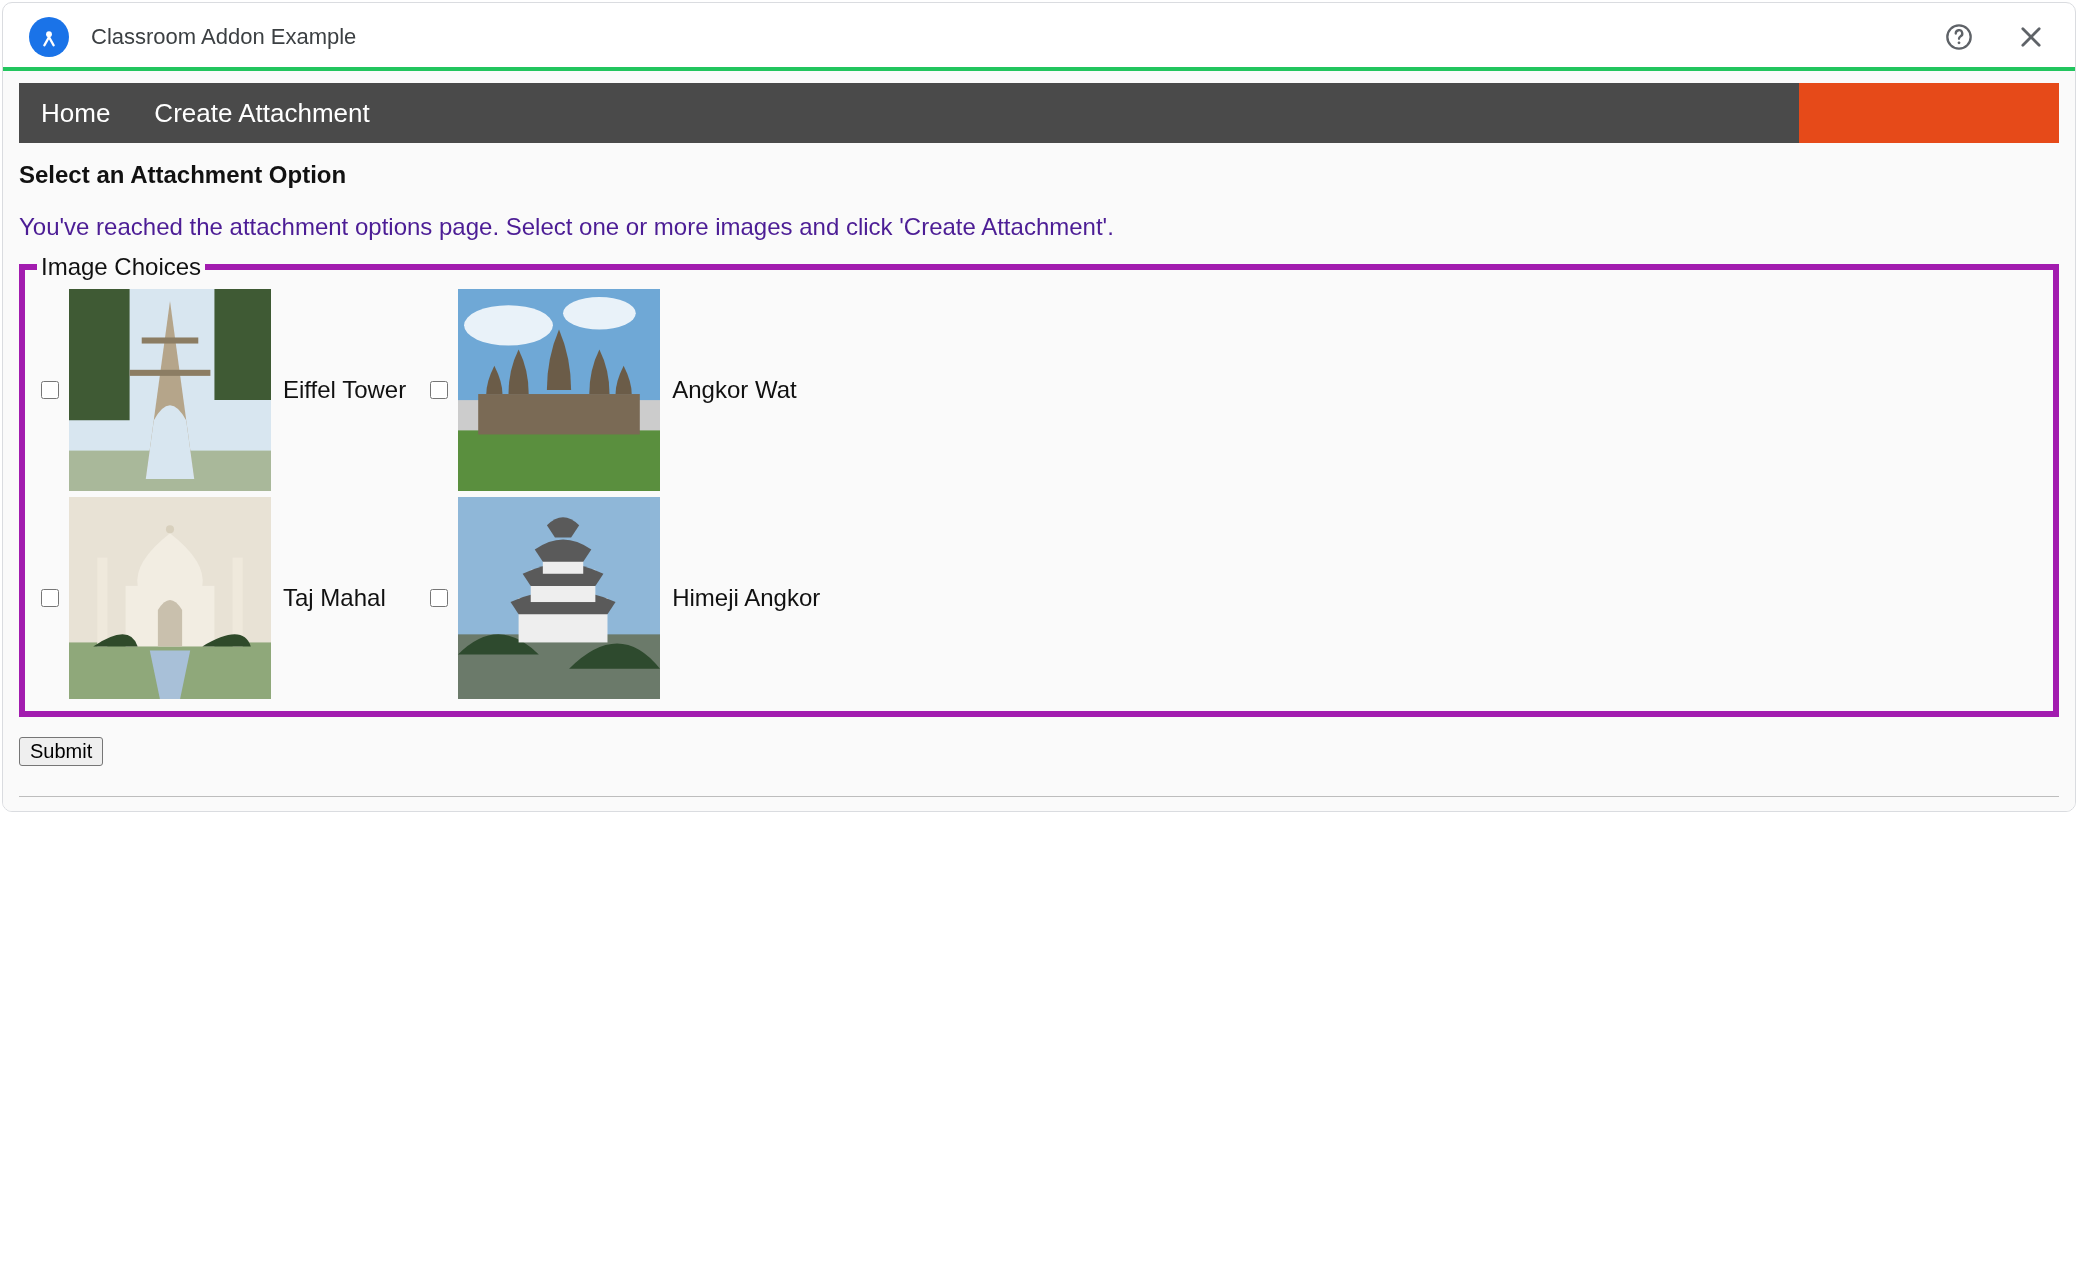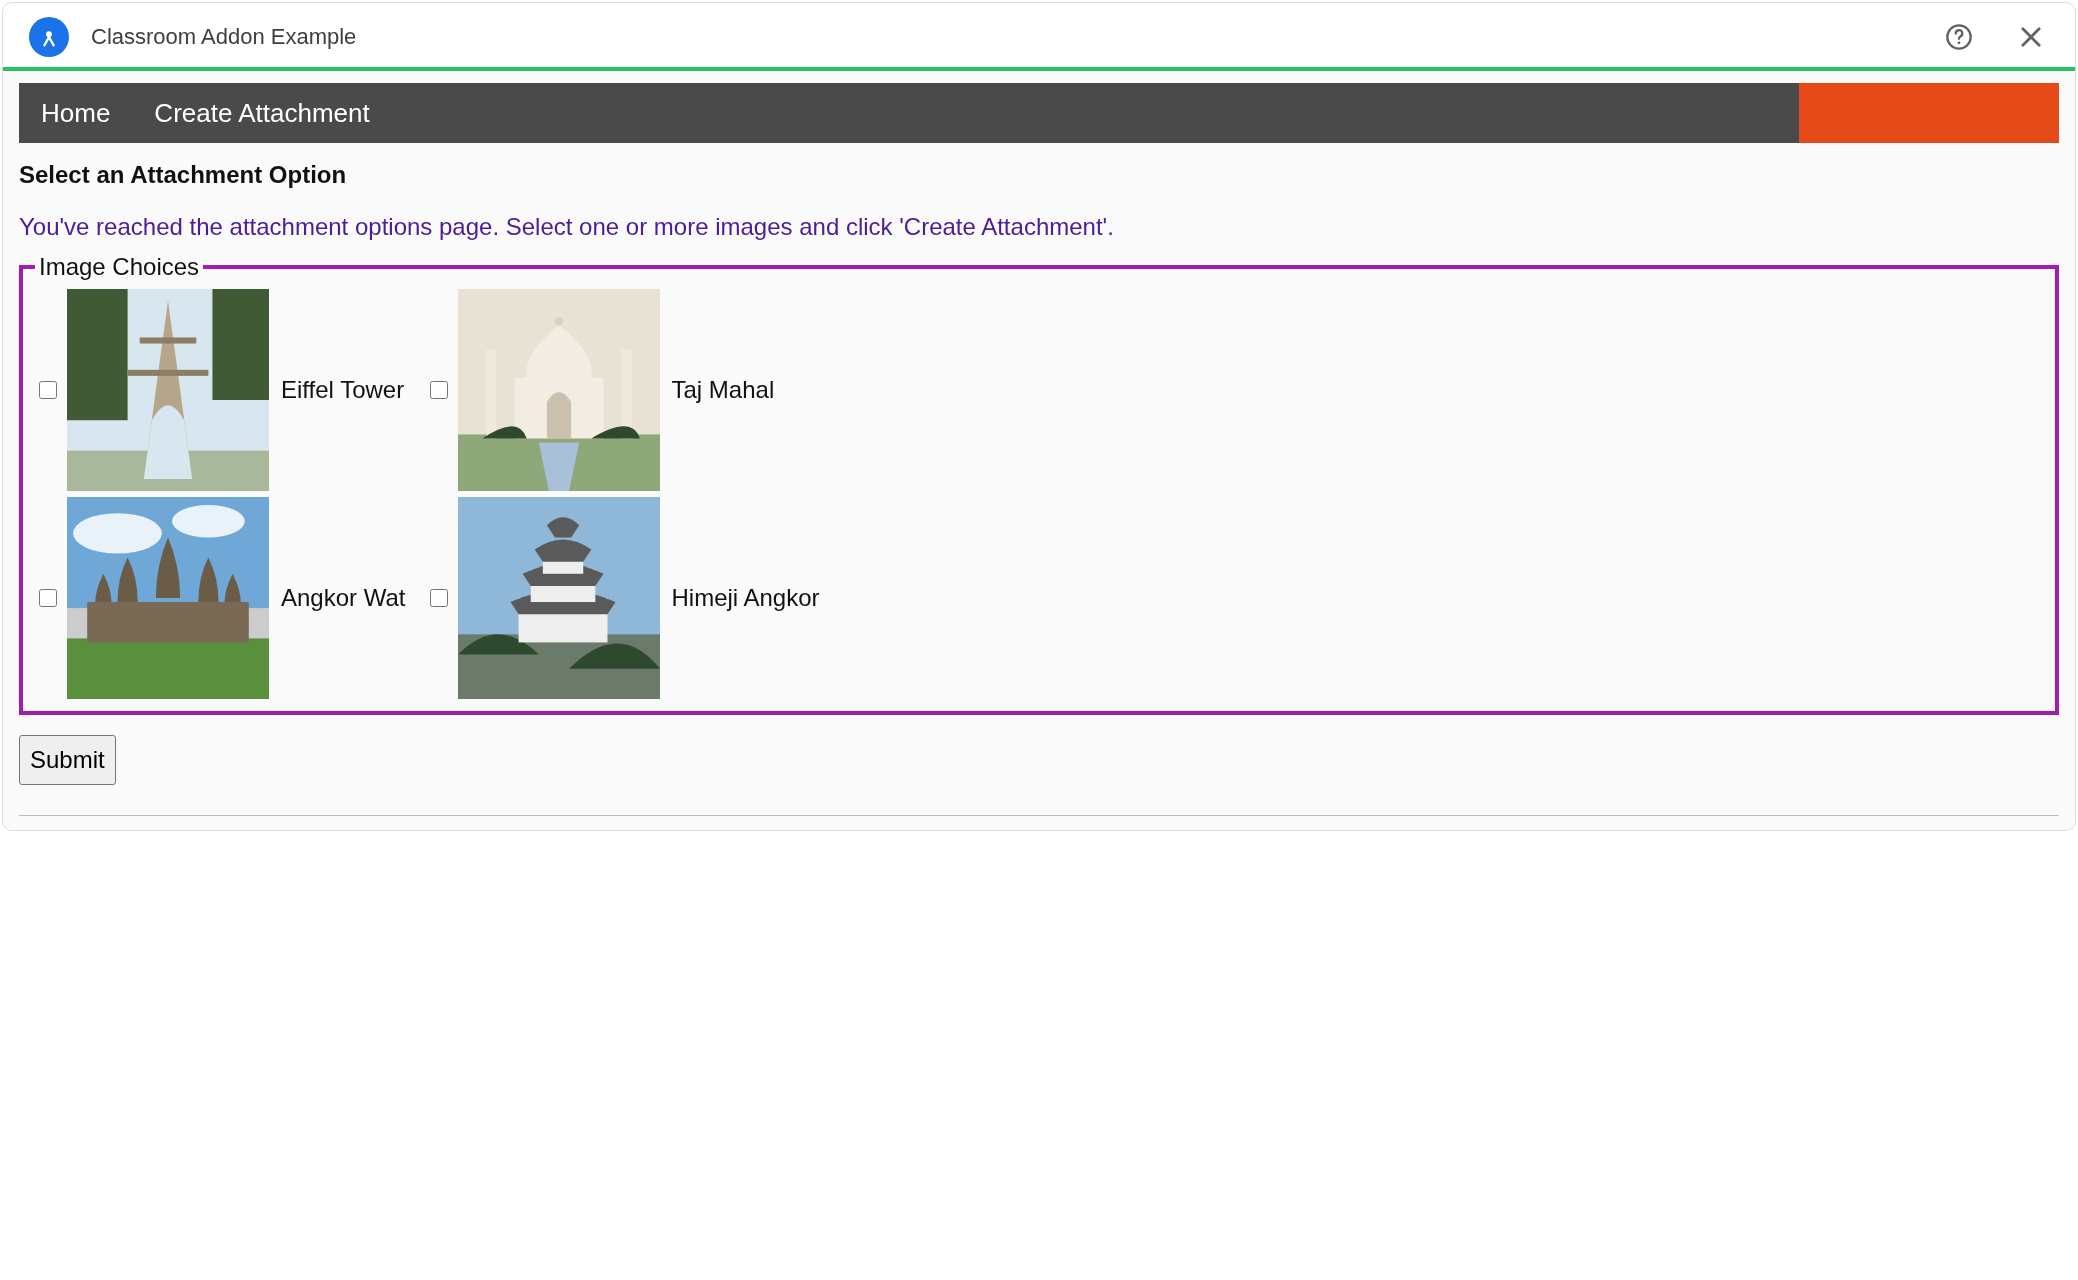--- a/index.html
+++ b/index.html
@@ -78,21 +78,21 @@
       font-weight: bold;
       margin: 10px 0 24px 0;
       color: #111;
     }
     .page-desc {
       font-size: 24px;
       margin: 0 0 10px 0;
       color: #4c1d95;
     }
     fieldset.image-choices {
-      border: 4px solid #a21caf;
+      border: 6px solid #a21caf;
       padding: 8px 12px 12px 12px;
       margin: 12px 0 20px 0;
     }
     fieldset.image-choices legend {
       font-size: 24px;
       padding: 0 4px;
       color: #111;
     }
     .choices-grid {
       display: grid;
@@ -107,22 +107,22 @@
     }
     .thumb {
       width: 202px; height: 202px;
       background: #ccc;
       margin-right: 12px;
       flex-shrink: 0;
     }
     .thumb svg { width: 100%; height: 100%; display: block; }
     .choice-label { font-size: 24px; color: #111; white-space: nowrap; }
     .submit-btn {
-      font-size: 24px;
-      padding: 10px 10px;
+      font-size: 20px;
+      padding: 2px 10px;
       background: #efefef;
       border: 1px solid #767676;
       border-radius: 3px;
       cursor: pointer;
       font-family: Arial, sans-serif;
     }
     hr.divider { border: none; border-top: 1px solid #bdbdbd; margin: 30px 0 6px 0; }
   </style>
 </head>
 <body>
@@ -185,59 +185,59 @@
               <rect x="36" y="24" width="28" height="3" fill="#8c7d63"></rect>
             </svg>
           </span>
           <span class="choice-label">Eiffel Tower</span>
         </label>
 
         <label class="choice-item">
           <input type="checkbox" style="">
           <span class="thumb">
             <svg viewBox="0 0 100 100" preserveAspectRatio="xMidYMid slice">
+              <rect width="100" height="55" fill="#6fa8d6"></rect>
+              <ellipse cx="25" cy="18" rx="22" ry="10" fill="#ffffff" opacity="0.85"></ellipse>
+              <ellipse cx="70" cy="12" rx="18" ry="8" fill="#ffffff" opacity="0.85"></ellipse>
+              <rect y="70" width="100" height="30" fill="#5a8f3e"></rect>
+              <rect x="10" y="52" width="80" height="20" fill="#7a6a55"></rect>
+              <path d="M50 20 Q56 34 56 50 H44 Q44 34 50 20 Z" fill="#6b5c48"></path>
+              <path d="M30 30 Q35 40 35 52 H25 Q25 40 30 30 Z" fill="#6b5c48"></path>
+              <path d="M70 30 Q75 40 75 52 H65 Q65 40 70 30 Z" fill="#6b5c48"></path>
+              <path d="M18 38 Q22 46 22 52 H14 Q14 46 18 38 Z" fill="#6b5c48"></path>
+              <path d="M82 38 Q86 46 86 52 H78 Q78 46 82 38 Z" fill="#6b5c48"></path>
+            </svg>
+          </span>
+          <span class="choice-label">Angkor Wat</span>
+        </label>
+
+        <label class="choice-item">
+          <input type="checkbox" style="">
+          <span class="thumb">
+            <svg viewBox="0 0 100 100" preserveAspectRatio="xMidYMid slice">
               <rect width="100" height="100" fill="#e8e2d5"></rect>
               <rect y="72" width="100" height="28" fill="#8fa87a"></rect>
               <path d="M40 76 L60 76 L55 100 L45 100 Z" fill="#a8c0d8"></path>
               <rect x="28" y="44" width="44" height="30" fill="#f2ede2"></rect>
               <path d="M50 18 Q68 32 66 44 H34 Q32 32 50 18 Z" fill="#f2ede2"></path>
               <circle cx="50" cy="16" r="2" fill="#d8d0bd"></circle>
               <rect x="14" y="30" width="5" height="44" fill="#efe9dc"></rect>
               <rect x="81" y="30" width="5" height="44" fill="#efe9dc"></rect>
               <path d="M44 56 Q50 46 56 56 V74 H44 Z" fill="#c9c0ad"></path>
               <path d="M12 74 Q30 62 34 74 Z" fill="#2f4a2a"></path>
               <path d="M66 74 Q86 62 90 74 Z" fill="#2f4a2a"></path>
             </svg>
           </span>
           <span class="choice-label">Taj Mahal</span>
         </label>
 
         <label class="choice-item">
           <input type="checkbox" style="">
           <span class="thumb">
             <svg viewBox="0 0 100 100" preserveAspectRatio="xMidYMid slice">
-              <rect width="100" height="55" fill="#6fa8d6"></rect>
-              <ellipse cx="25" cy="18" rx="22" ry="10" fill="#ffffff" opacity="0.85"></ellipse>
-              <ellipse cx="70" cy="12" rx="18" ry="8" fill="#ffffff" opacity="0.85"></ellipse>
-              <rect y="70" width="100" height="30" fill="#5a8f3e"></rect>
-              <rect x="10" y="52" width="80" height="20" fill="#7a6a55"></rect>
-              <path d="M50 20 Q56 34 56 50 H44 Q44 34 50 20 Z" fill="#6b5c48"></path>
-              <path d="M30 30 Q35 40 35 52 H25 Q25 40 30 30 Z" fill="#6b5c48"></path>
-              <path d="M70 30 Q75 40 75 52 H65 Q65 40 70 30 Z" fill="#6b5c48"></path>
-              <path d="M18 38 Q22 46 22 52 H14 Q14 46 18 38 Z" fill="#6b5c48"></path>
-              <path d="M82 38 Q86 46 86 52 H78 Q78 46 82 38 Z" fill="#6b5c48"></path>
-            </svg>
-          </span>
-          <span class="choice-label">Angkor Wat</span>
-        </label>
-
-        <label class="choice-item">
-          <input type="checkbox" style="">
-          <span class="thumb">
-            <svg viewBox="0 0 100 100" preserveAspectRatio="xMidYMid slice">
               <rect width="100" height="100" fill="#8fb7d8"></rect>
               <rect y="68" width="100" height="32" fill="#6b7a6a"></rect>
               <path d="M0 78 Q20 58 40 78 Z" fill="#2e4a2e"></path>
               <path d="M55 85 Q80 60 100 85 Z" fill="#2e4a2e"></path>
               <rect x="30" y="50" width="44" height="22" fill="#eeeeee"></rect>
               <path d="M26 52 Q52 40 78 52 L74 58 H30 Z" fill="#5a5a5a"></path>
               <rect x="36" y="36" width="32" height="16" fill="#eeeeee"></rect>
               <path d="M32 38 Q52 28 72 38 L68 44 H36 Z" fill="#5a5a5a"></path>
               <rect x="42" y="24" width="20" height="14" fill="#eeeeee"></rect>
               <path d="M38 26 Q52 16 66 26 L62 32 H42 Z" fill="#5a5a5a"></path>

